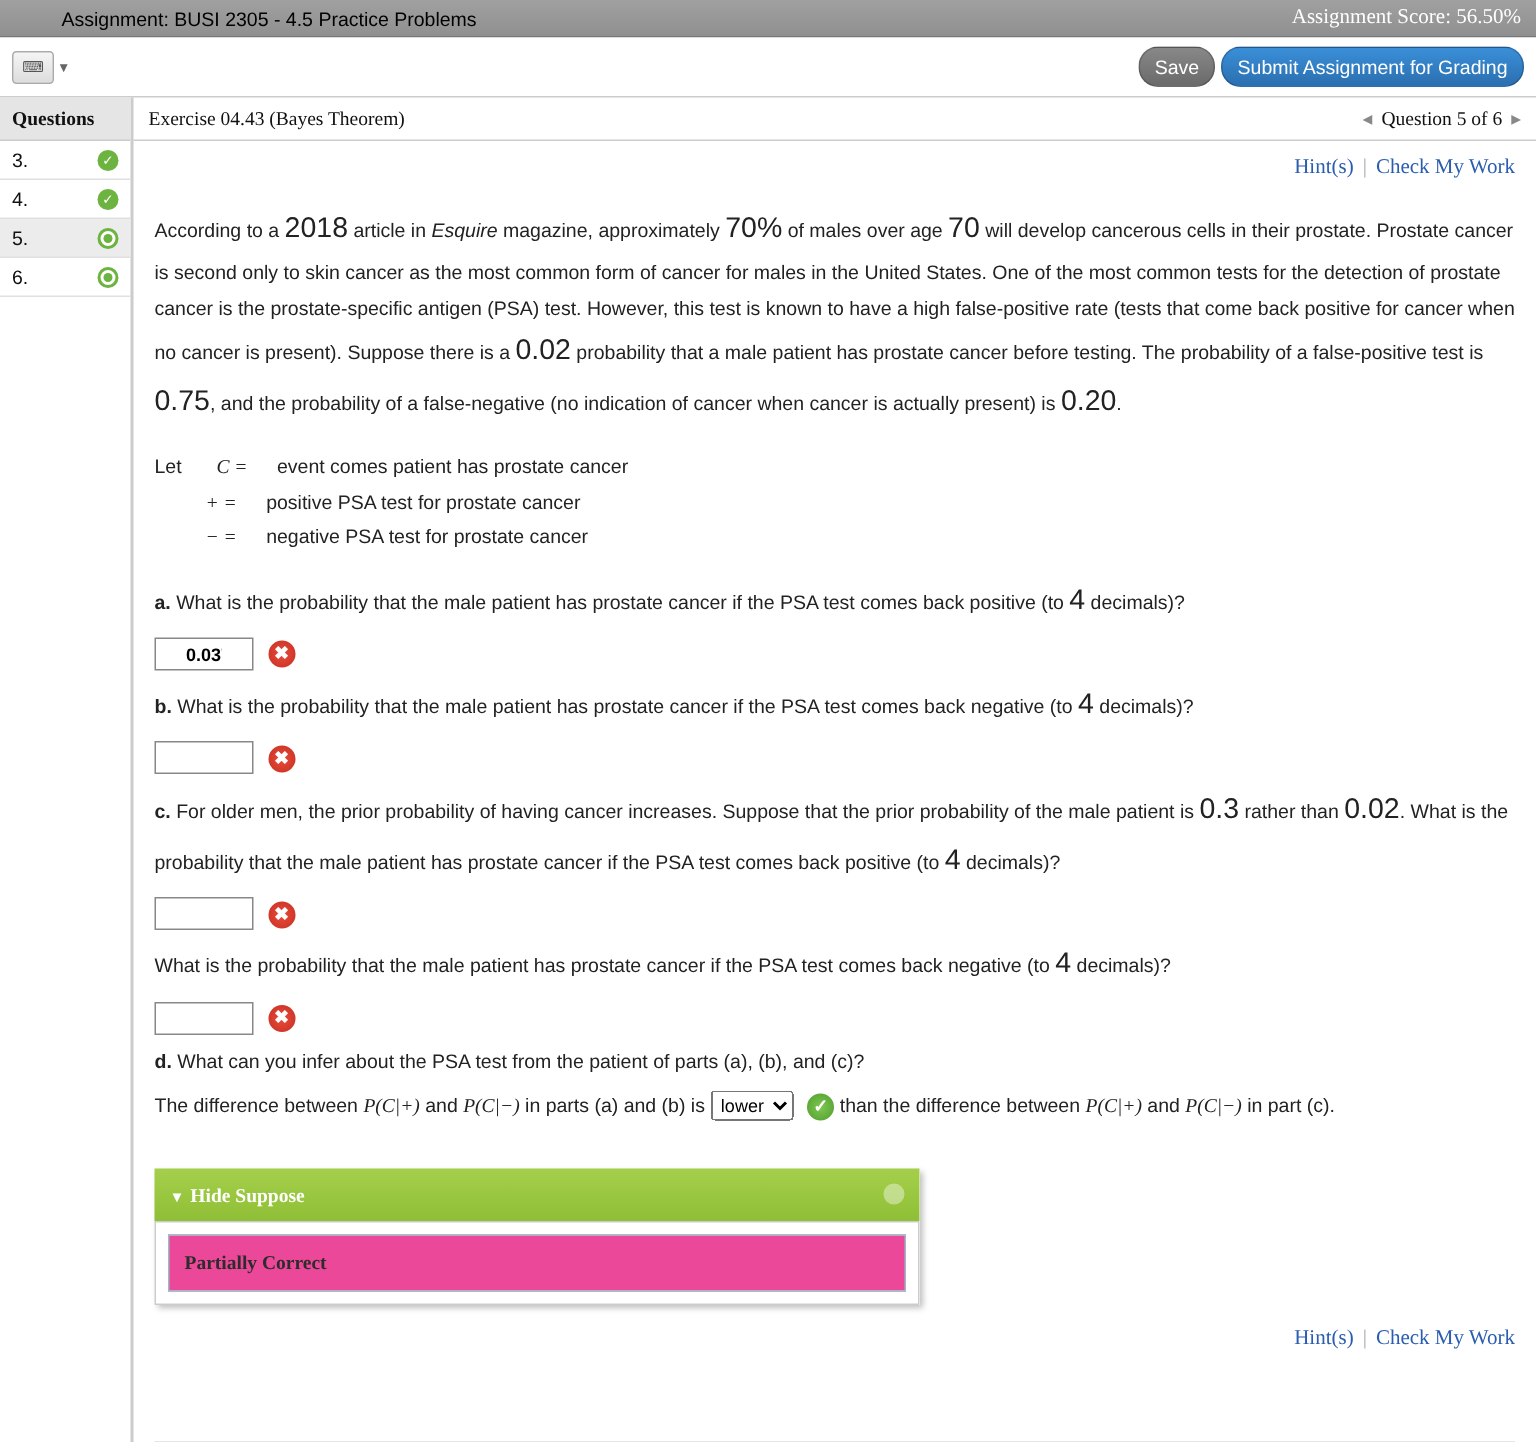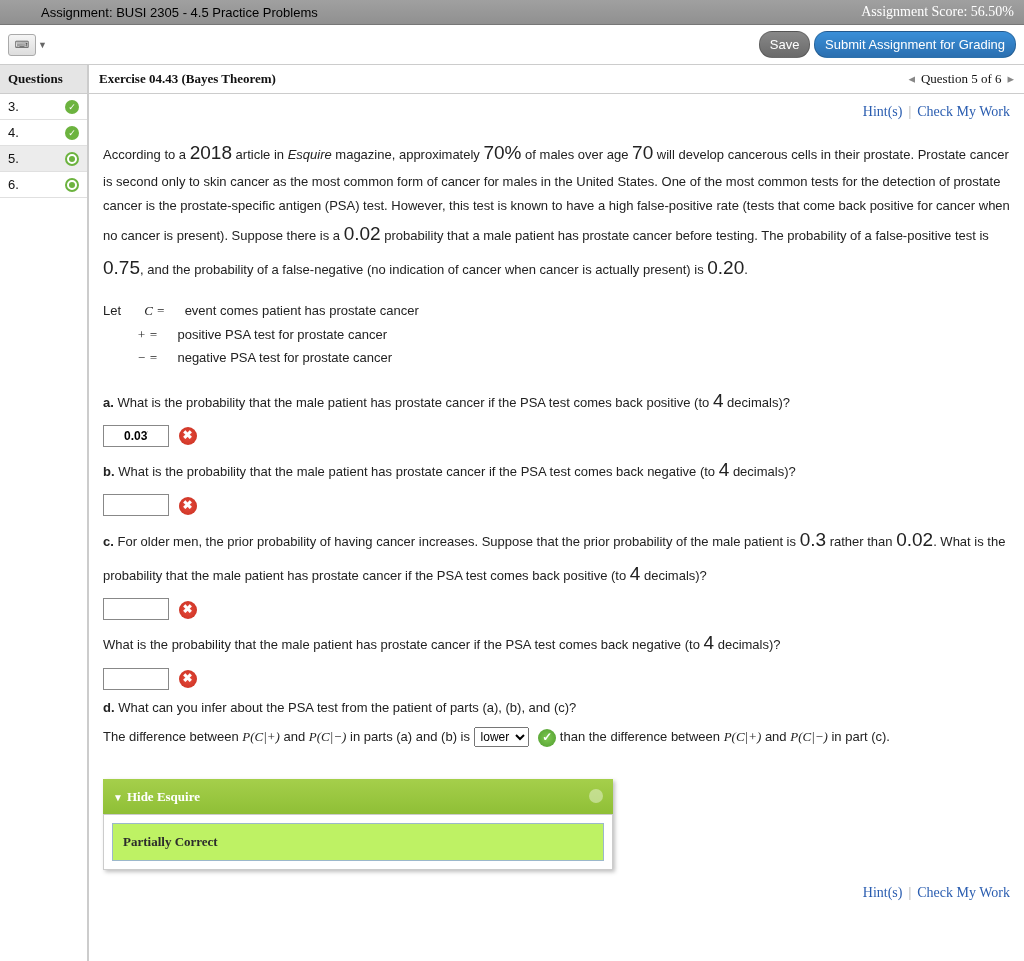--- a/index.html
+++ b/index.html
@@ -84,21 +84,21 @@
   .status-ok-ring { background:#fff; border:2px solid #6cb33f; }
   .status-ok-ring::after { content:""; width:6px; height:6px; border-radius:50%; background:#6cb33f; display:block; }
   .content { flex:1; border-left:1px solid #ccc; }
   .content-header {
     display:flex; justify-content:space-between; align-items:center;
     padding: 6px 10px;
     border-bottom:1px solid #ccc;
     font-family: Georgia, serif;
     font-size: 13px;
   }
-  .content-header .ex-title { font-weight:bold; }
+  .content-header .ex-title { font-weight:normal; }
   .qnav { display:flex; align-items:center; gap:6px; font-size:13px; }
   .qnav .arrow { color:#888; cursor:pointer; }
   .linkbar {
     display:flex; justify-content:flex-end; gap:6px;
     padding: 10px 14px 6px;
     font-family: Georgia, serif;
     font-size: 14px;
   }
   .linkbar a { color:#2a5db0; text-decoration:none; cursor:pointer; }
   .linkbar .sep { color:#aaa; }
@@ -146,21 +146,21 @@
     width:14px;height:14px;border-radius:50%;
     background:rgba(255,255,255,.4);
     display:inline-block;
   }
   .feedback-body {
     border:1px solid #ccc;
     padding:8px;
     background:#fff;
   }
   .feedback-status {
-    background:#bef264;
+    background:#ec4899;
     border:1px solid #9cb8cb;
     padding:6px 10px;
     font-family: Georgia, serif;
     font-weight:bold;
     color:#2c2c2c;
   }
   .iconkey {
     margin-top:50px;
     border-top:1px solid #ccc;
     padding-top:6px;
@@ -279,21 +279,21 @@
         <span>The difference between </span><span class="formula">P(C|+)</span><span> and </span><span class="formula">P(C|−)</span><span> in parts (a) and (b) is </span>
         <select class="sel">
           <option>lower</option>
         </select>
         <span class="ok-icon2">✓</span>
         <span> than the difference between </span><span class="formula">P(C|+)</span><span> and </span><span class="formula">P(C|−)</span><span> in part (c).</span>
       </p>
 
       <div class="feedback-box">
         <div class="feedback-head">
-          <span><span class="tri">▼</span><span>Hide Esquire</span></span>
+          <span><span class="tri">▼</span><span>Hide Suppose</span></span>
           <span class="edit-ic"></span>
         </div>
         <div class="feedback-body">
           <div class="feedback-status">Partially Correct</div>
         </div>
       </div>
 
       <div class="linkbar" style="padding-right:0;">
         <a>Hint(s)</a>
         <span class="sep">|</span>

